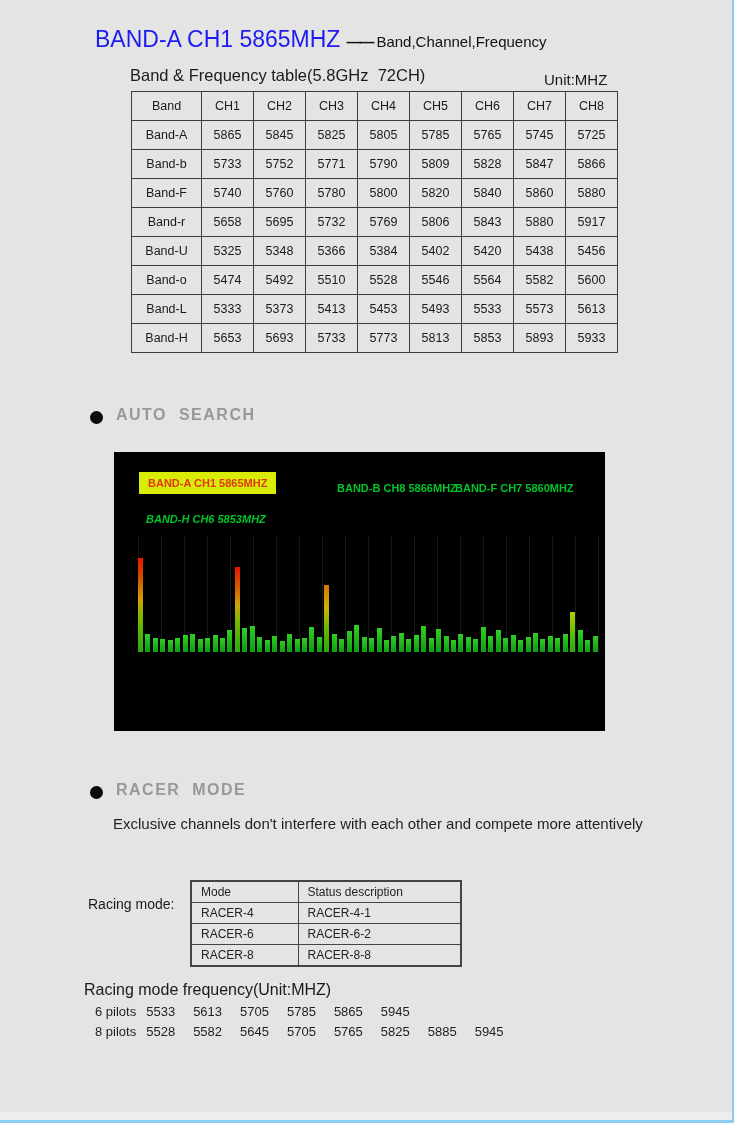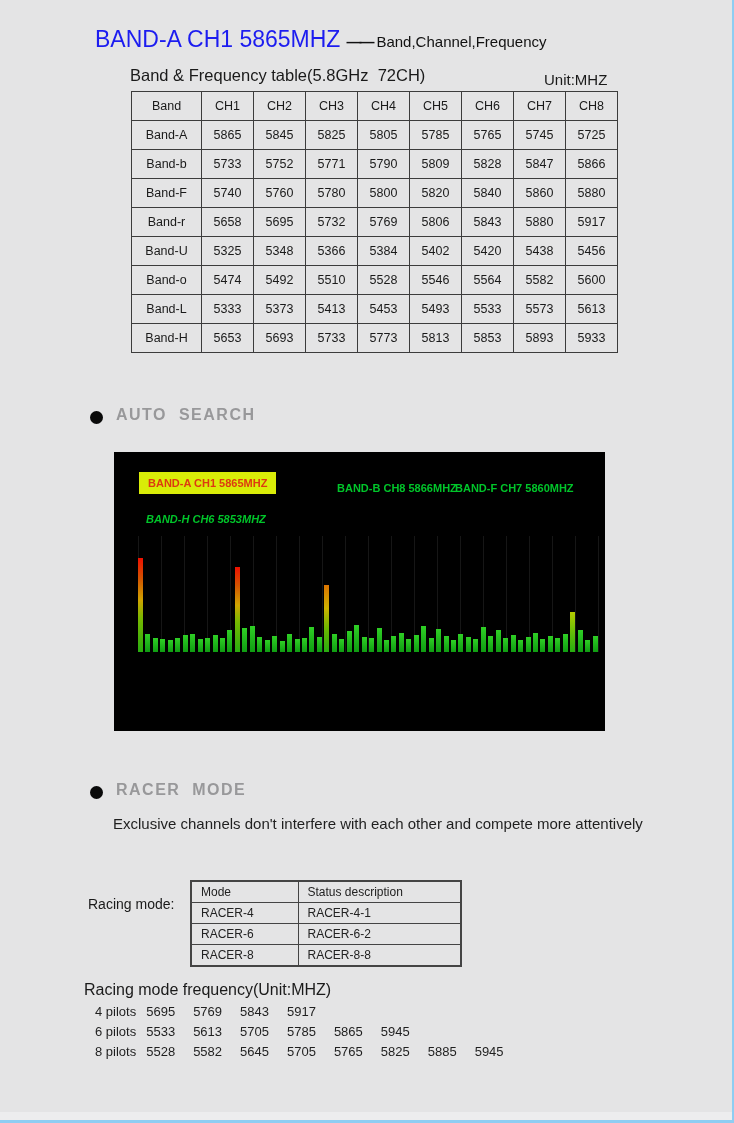--- a/index.html
+++ b/index.html
@@ -312,19 +312,18 @@
       </tr>
       <tr>
         <td>RACER-8</td>
         <td>RACER-8-8</td>
       </tr>
     </tbody>
 </table>
 
 <div class="abs freq-title">Racing mode frequency(Unit:MHZ)</div>
 <div class="abs pilot-rows" id="pilot-rows">
-    <div class="pilot-row"><span class="p-label">4 pilots</span><span class="p-freq">5695</span><span class="p-freq">5769</span><span class="p-freq">5843</span><span class="p-freq">5917</span></div>
     <div class="pilot-row"><span class="p-label">6 pilots</span><span class="p-freq">5533</span><span class="p-freq">5613</span><span class="p-freq">5705</span><span class="p-freq">5785</span><span class="p-freq">5865</span><span class="p-freq">5945</span></div>
     <div class="pilot-row"><span class="p-label">8 pilots</span><span class="p-freq">5528</span><span class="p-freq">5582</span><span class="p-freq">5645</span><span class="p-freq">5705</span><span class="p-freq">5765</span><span class="p-freq">5825</span><span class="p-freq">5885</span><span class="p-freq">5945</span></div>
   </div>
 
 <div class="abs footer-strip"></div>
 <div class="abs right-edge"></div>
 
 </body></html>

